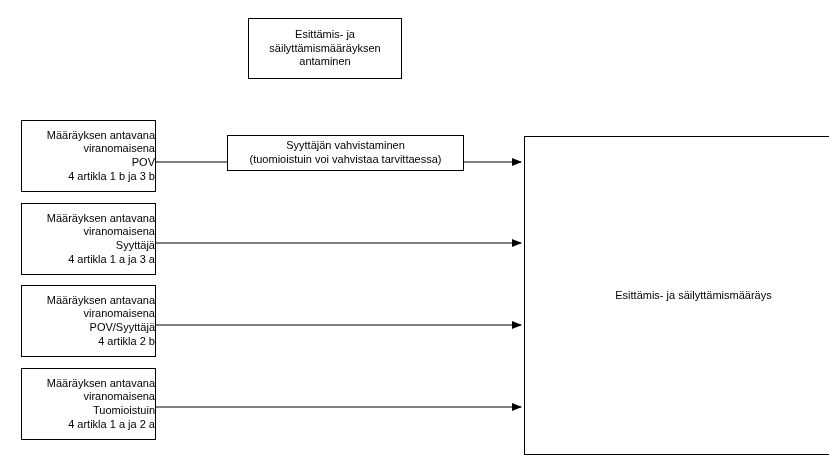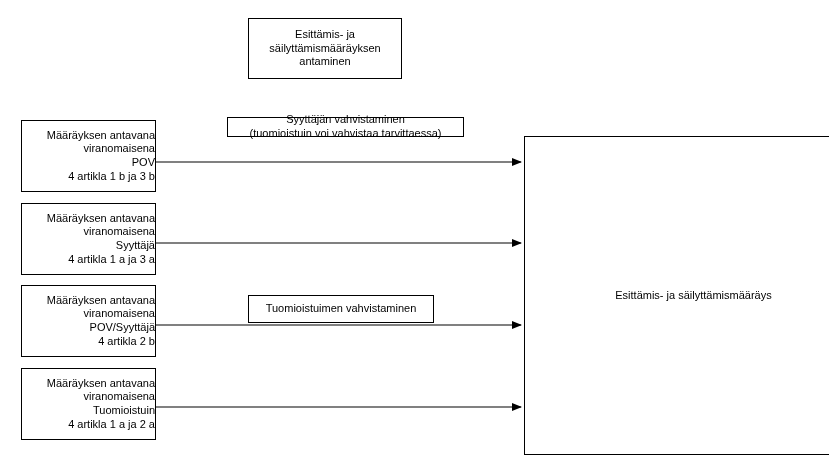--- a/index.html
+++ b/index.html
@@ -38,21 +38,21 @@
     white-space: pre-line;
     display: block;
     width: 100%;
   }
   .title-box   { left: 248px; top: 18px;  width: 154px; height: 61px; }
   .source-box  { left: 21px;  width: 135px; height: 72px; text-align: right; }
   .source-box-1 { top: 120px; }
   .source-box-2 { top: 203px; }
   .source-box-3 { top: 285px; }
   .source-box-4 { top: 368px; }
-  .label-box-1 { left: 227px; top: 117px; width: 237px; height: 20px; justify-content: flex-end; }
+  .label-box-1 { left: 227px; top: 135px; width: 237px; height: 36px; justify-content: flex-end; }
   .label-box-2 { left: 248px; top: 295px; width: 186px; height: 28px; }
   .result-box  { left: 524px; top: 136px; width: 339px; height: 319px; }
 </style>
 </head>
 <body>
 
 <div class="canvas">
 
   <svg class="arrows-layer" width="829" height="460" viewBox="0 0 829 460">
     <defs>
@@ -98,21 +98,18 @@
 viranomaisena
 Tuomioistuin
 4 artikla 1 a ja 2 a</span>
   </div>
 
   <div class="box label-box-1">
     <span class="box-text">Syyttäjän vahvistaminen
 (tuomioistuin voi vahvistaa tarvittaessa)</span>
   </div>
 
-  <div class="box label-box-2">
-    <span class="box-text">Tuomioistuimen vahvistaminen</span>
-  </div>
 
   <div class="box result-box">
     <span class="box-text">Esittämis- ja säilyttämismääräys</span>
   </div>
 
 </div>
 
 </body></html>

